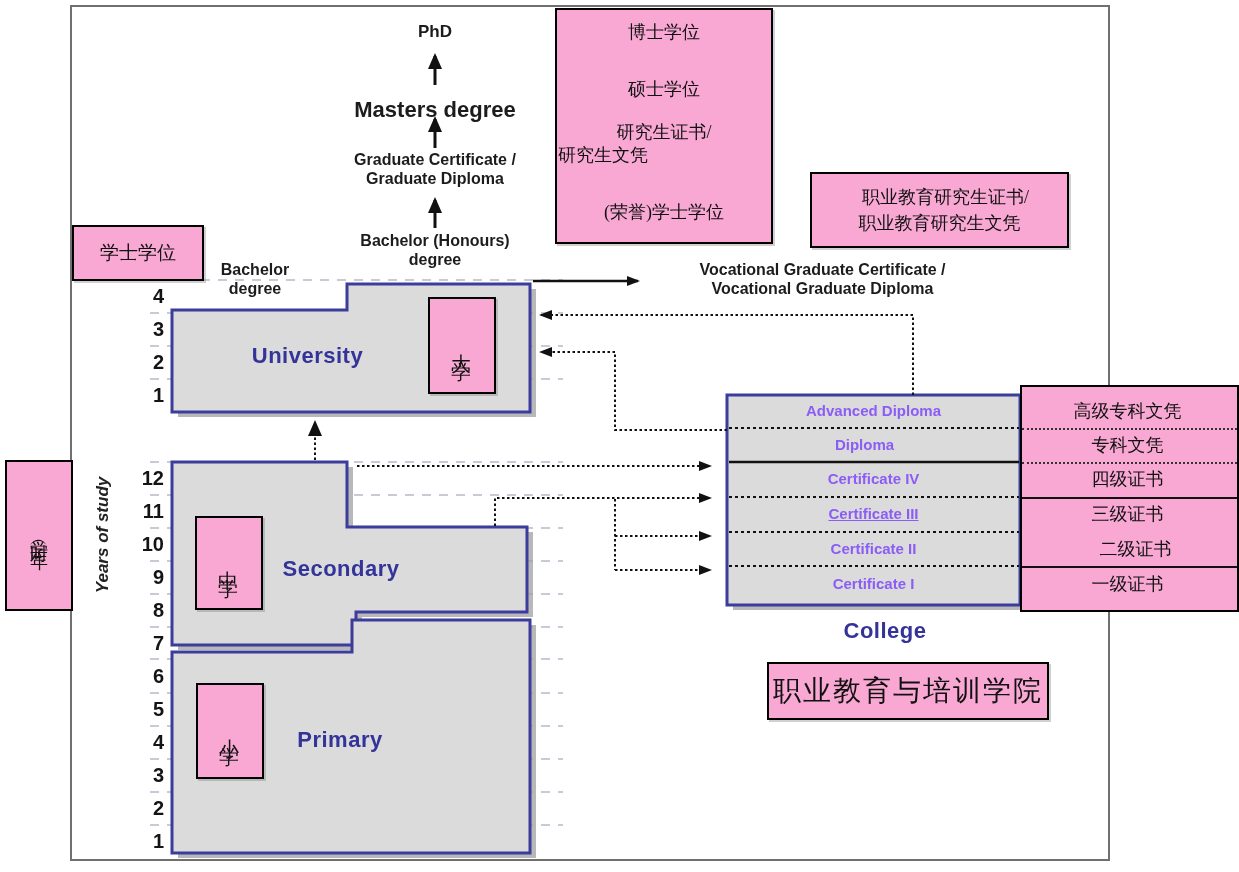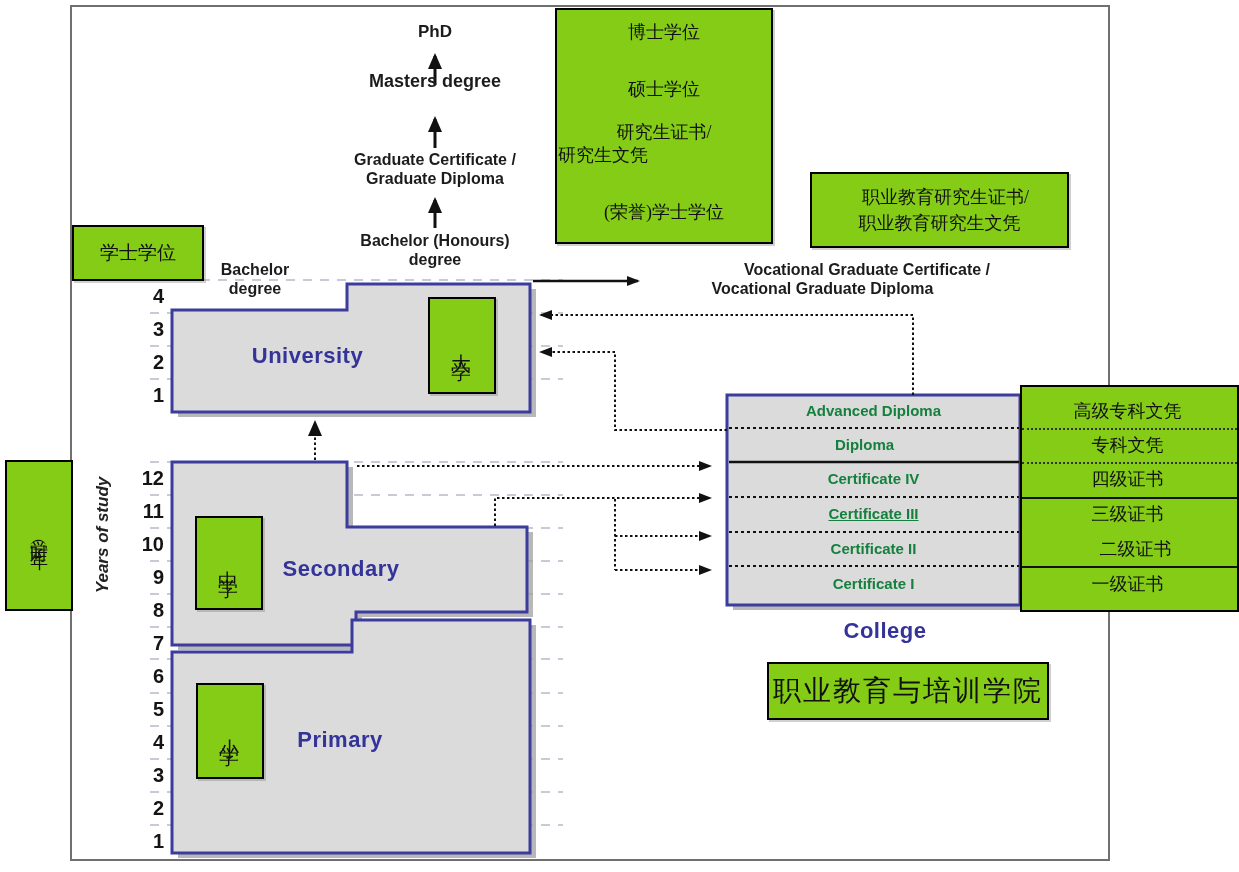--- a/index.html
+++ b/index.html
@@ -2,25 +2,25 @@
 <html><head>
 <meta charset="utf-8">
 <style>
   html,body{margin:0;padding:0;background:#fff;}
   #canvas{position:relative;width:1239px;height:872px;background:#ffffff;overflow:hidden;
           font-family:"Liberation Sans",sans-serif;}
   .abs{position:absolute;}
   .en-bold{font-weight:bold;color:#1c1c1c;font-size:16px;line-height:19px;text-align:center;}
   .sector-label{font-weight:bold;color:#333399;font-size:22px;text-align:center;letter-spacing:.5px;}
   .cn{font-family:"Liberation Serif",serif;color:#111;}
-  .cn-box{background:#84cc16;border:2px solid #000;box-shadow:2px 2px 0 rgba(120,120,120,.35);}
+  .cn-box{background:#f9a8d4;border:2px solid #000;box-shadow:2px 2px 0 rgba(120,120,120,.35);}
   .v-cn{writing-mode:vertical-rl;text-orientation:upright;display:flex;align-items:center;justify-content:center;}
   .year-num{font-weight:bold;color:#141414;font-size:20px;text-align:right;line-height:26px;}
   .outer-border{border:2px solid #707070;}
-  .college-row-en{font-weight:bold;color:#15803d;font-size:15px;text-align:center;line-height:22px;}
+  .college-row-en{font-weight:bold;color:#8b5cf6;font-size:15px;text-align:center;line-height:22px;}
   .college-row-cn{font-family:"Liberation Serif",serif;font-size:18px;color:#111;text-align:center;line-height:24px;}
   .sep{position:absolute;left:0;right:0;height:0;}
 </style>
 </head>
 <body>
 
 <div id="canvas">
 
   <div class="abs outer-border" style="left:70px;top:5px;width:1036px;height:852px;"></div>
 
@@ -88,21 +88,21 @@
       <path d="M727,430 L615,430 L615,352 L541,352" marker-end="url(#ah)"></path>
       <path d="M357,466 L710,466" marker-end="url(#ah)"></path>
       <path d="M495,526 L495,498 L710,498" marker-end="url(#ah)"></path>
       <path d="M615,499 L615,570"></path>
       <path d="M615,536 L710,536" marker-end="url(#ah)"></path>
       <path d="M615,570 L710,570" marker-end="url(#ah)"></path>
     </g>
   </svg>
 
   <div class="abs en-bold" style="left:335px;top:22px;width:200px;font-size:17px;">PhD</div>
-  <div class="abs en-bold" style="left:335px;top:72px;width:200px;font-size:18px;">Masters degree</div>
+  <div class="abs en-bold" style="left:335px;top:100px;width:200px;font-size:22px;">Masters degree</div>
   <div class="abs en-bold" style="left:325px;top:150px;width:220px;">
     <span style="display:block;">Graduate Certificate /</span>
     <span style="display:block;">Graduate Diploma</span>
   </div>
   <div class="abs en-bold" style="left:325px;top:231px;width:220px;">
     <span style="display:block;">Bachelor (Honours)</span>
     <span style="display:block;">degree</span>
   </div>
 
   <div class="abs cn-box" style="left:555px;top:8px;width:214px;height:232px;" id="top-cn-box">
@@ -121,21 +121,21 @@
   <div class="abs cn-box" style="left:72px;top:225px;width:128px;height:52px;display:flex;align-items:center;justify-content:center;">
     <span class="cn" style="font-size:19px;">学士学位</span>
   </div>
 
   <div class="abs en-bold" style="left:200px;top:260px;width:110px;">
     <span style="display:block;">Bachelor</span>
     <span style="display:block;">degree</span>
   </div>
 
   <div class="abs en-bold" style="left:655px;top:260px;width:335px;">
-    <span style="display:block;text-align:right;">Vocational Graduate Certificate /</span>
+    <span style="display:block;">Vocational Graduate Certificate /</span>
     <span style="display:block;">Vocational Graduate Diploma</span>
   </div>
 
   <div class="abs sector-label" style="left:225px;top:343px;width:165px;">University</div>
   <div class="abs sector-label" style="left:256px;top:556px;width:170px;">Secondary</div>
   <div class="abs sector-label" style="left:260px;top:727px;width:160px;">Primary</div>
   <div class="abs sector-label" style="left:760px;top:618px;width:250px;">College</div>
 
   <div class="abs cn-box v-cn" style="left:428px;top:297px;width:64px;height:93px;">
     <span class="cn v-cn" style="font-size:20px;letter-spacing:8px;">大学</span>

